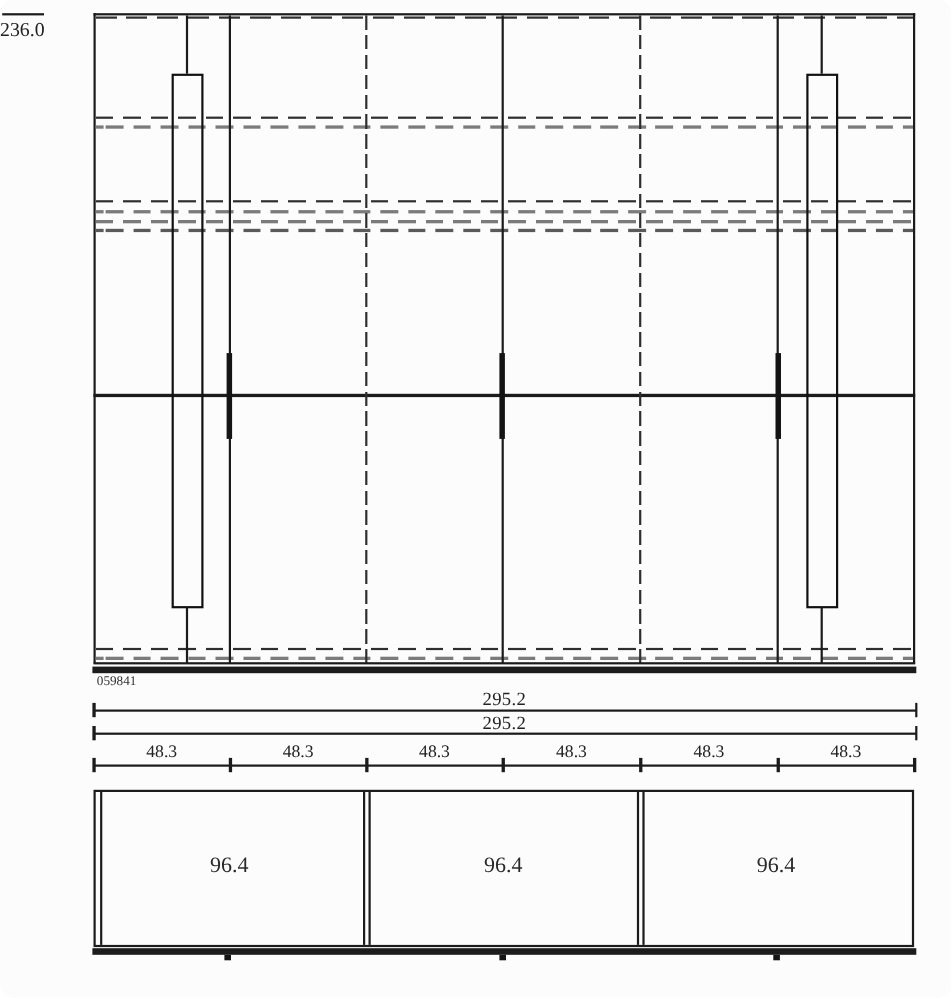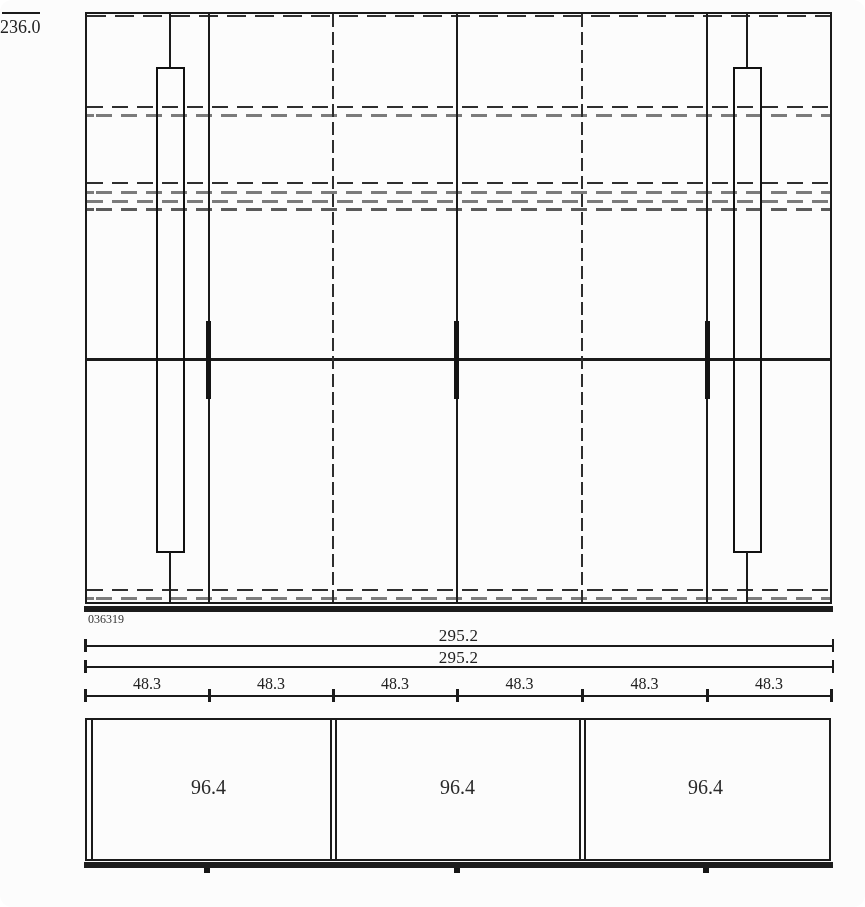--- a/index.html
+++ b/index.html
@@ -77,21 +77,21 @@
     <div class="abs solid" style="left:81.5px;top:538px;width:2.5px;height:51px;"></div>
 
     <div class="abs solid" style="left:658.5px;top:0;width:2.5px;height:53px;"></div>
     <div class="handle-rect" style="left:645.5px;top:52.5px;"></div>
     <div class="abs solid" style="left:658.5px;top:538px;width:2.5px;height:51px;"></div>
   </div>
 
   <div class="abs solid" style="left:85px;top:602px;width:747px;height:1.5px;"></div>
   <div class="abs band" style="left:84px;top:606px;width:749px;height:6px;"></div>
 
-  <div class="abs serif" style="left:88px;top:612px;font-size:12px;color:#333;">036319</div>
+  <div class="abs serif" style="left:88px;top:612px;font-size:12px;color:#333;">059841</div>
 
   <div class="dimlabel sans" style="left:85px;top:626px;width:747px;">295.2</div>
   <div class="abs solid" style="left:85px;top:645px;width:748px;height:1.5px;"></div>
   <div class="tick" style="left:84px;top:639px;width:2.5px;height:13px;"></div>
   <div class="tick" style="left:831.5px;top:639px;width:2.5px;height:13px;"></div>
 
   <div class="dimlabel sans" style="left:85px;top:648px;width:747px;">295.2</div>
   <div class="abs solid" style="left:85px;top:666px;width:748px;height:1.5px;"></div>
   <div class="tick" style="left:84px;top:660px;width:2.5px;height:13px;"></div>
   <div class="tick" style="left:831.5px;top:660px;width:2.5px;height:13px;"></div>

